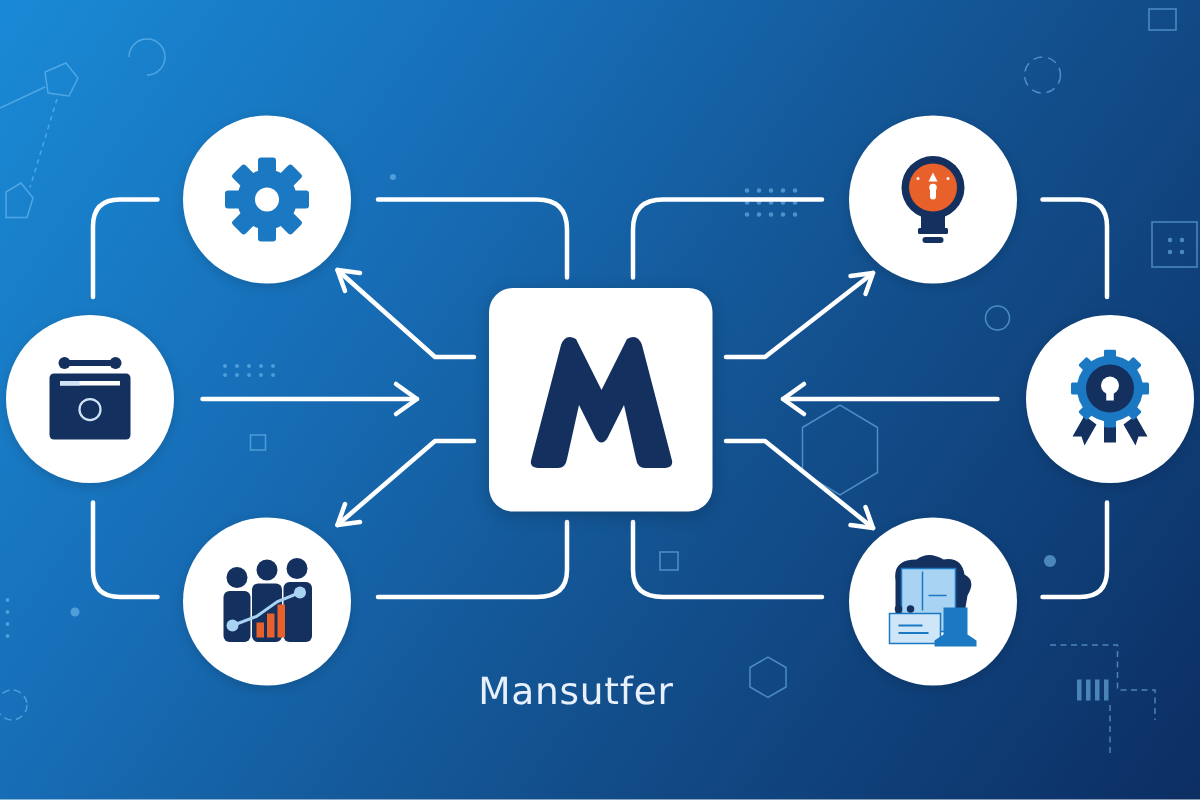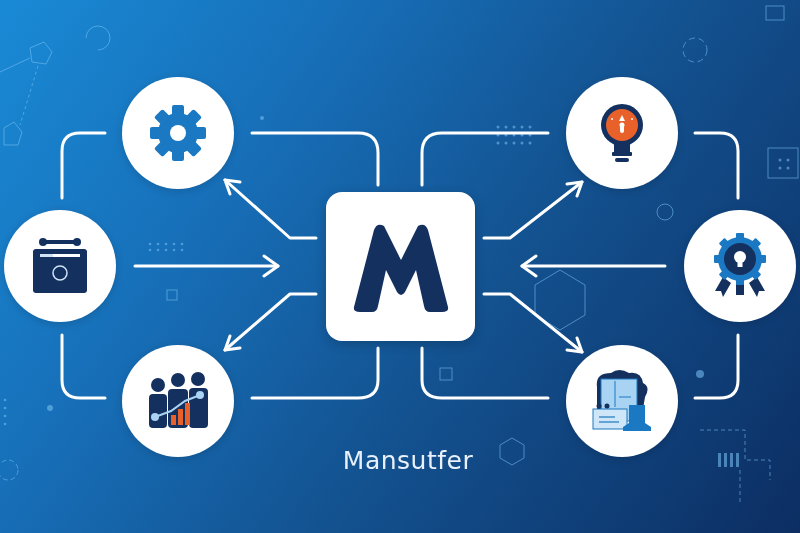--- a/index.html
+++ b/index.html
@@ -15,21 +15,21 @@
     display: flex; align-items: center; justify-content: center;
     box-shadow: 0 2px 8px rgba(0,0,0,0.15);
   }
   .hub {
     position: absolute; left: 326px; top: 192px; width: 149px; height: 149px;
     background: #ffffff; border-radius: 16px;
     display: flex; align-items: center; justify-content: center;
     box-shadow: 0 3px 12px rgba(0,0,0,0.2);
   }
   .caption {
-    position: absolute; left: 328px; top: 446px; width: 160px; text-align: center;
+    position: absolute; left: 304px; top: 446px; width: 160px; text-align: center;
     color: #e8f1fb; font-size: 25px; letter-spacing: 0.5px;
     font-family: "DejaVu Sans", sans-serif;
   }
   .deco { position: absolute; left: 0; top: 0; opacity: 0.55; }
 </style>
 </head>
 <body>
 
 <div class="stage">
 

